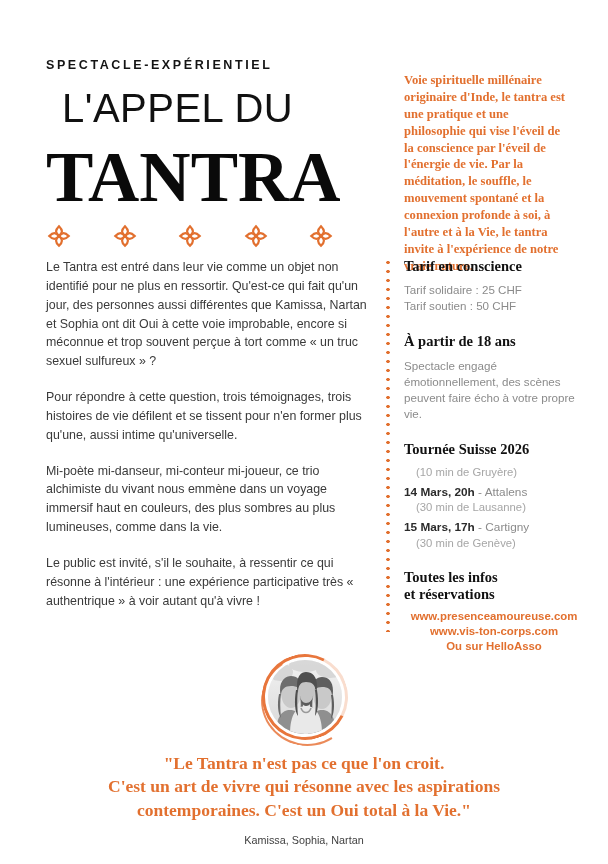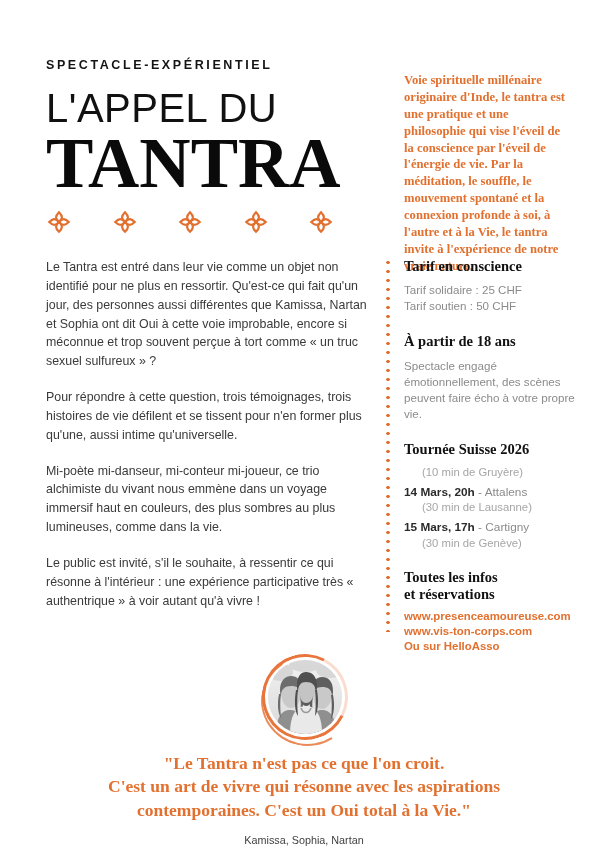--- a/index.html
+++ b/index.html
@@ -32,21 +32,21 @@
     margin: 0 0 16px 0;
     white-space: nowrap;
   }
   .title-line1 {
     font-family: "Liberation Sans", sans-serif;
     font-weight: 300;
     font-size: 40px;
     letter-spacing: 0.5px;
     color: #111111;
     line-height: 1;
-    margin: 0;
+    margin: 16px;
   }
   .title-line2 {
     font-family: "Liberation Serif", serif;
     font-weight: bold;
     font-size: 71px;
     letter-spacing: 0px;
     color: #0a0a0a;
     line-height: 0.95;
     margin: 2px 0 0 0;
   }
@@ -151,31 +151,32 @@
     color: #2b2b2b;
   }
   .tour-main .place {
     color: #8b8b8b;
   }
   .tour-sub {
     font-family: "Liberation Sans", sans-serif;
     font-size: 11.3px;
     line-height: 1.4;
     color: #a6a6a6;
-    margin: 0 0 3px 18px;
+    margin: 0 0 3px 12px;
   }
 
   .links a, .links div {
     display: block;
     font-family: "Liberation Sans", sans-serif;
     font-weight: bold;
     font-size: 11.4px;
     line-height: 1.32;
     color: #E2702F;
     text-decoration: none;
+    text-align: center;
   }
 
   
   .photo-wrap {
     position: absolute;
     left: 262px;
     top: 654px;
     width: 86px;
     height: 86px;
   }

